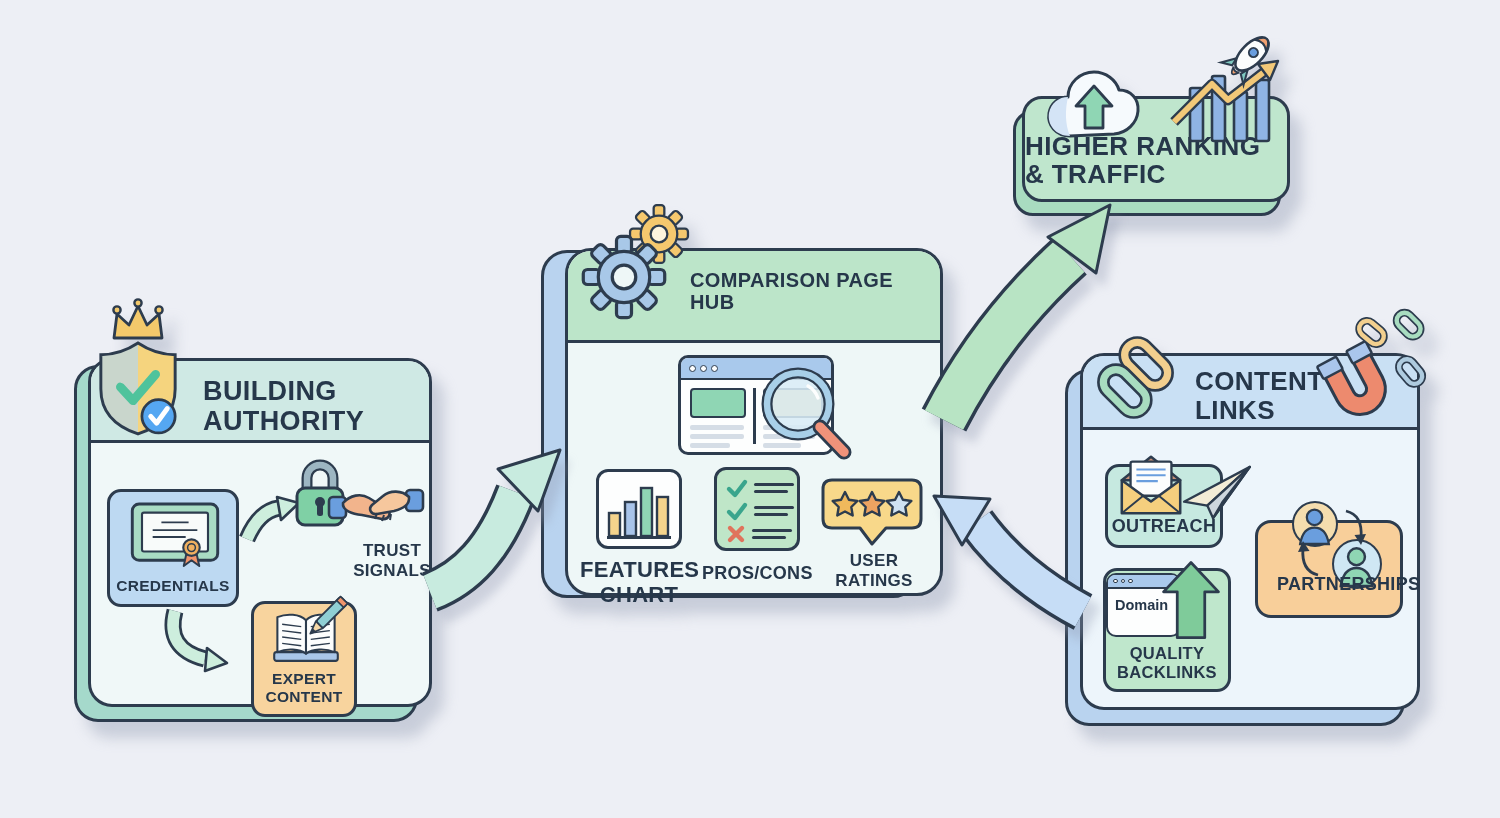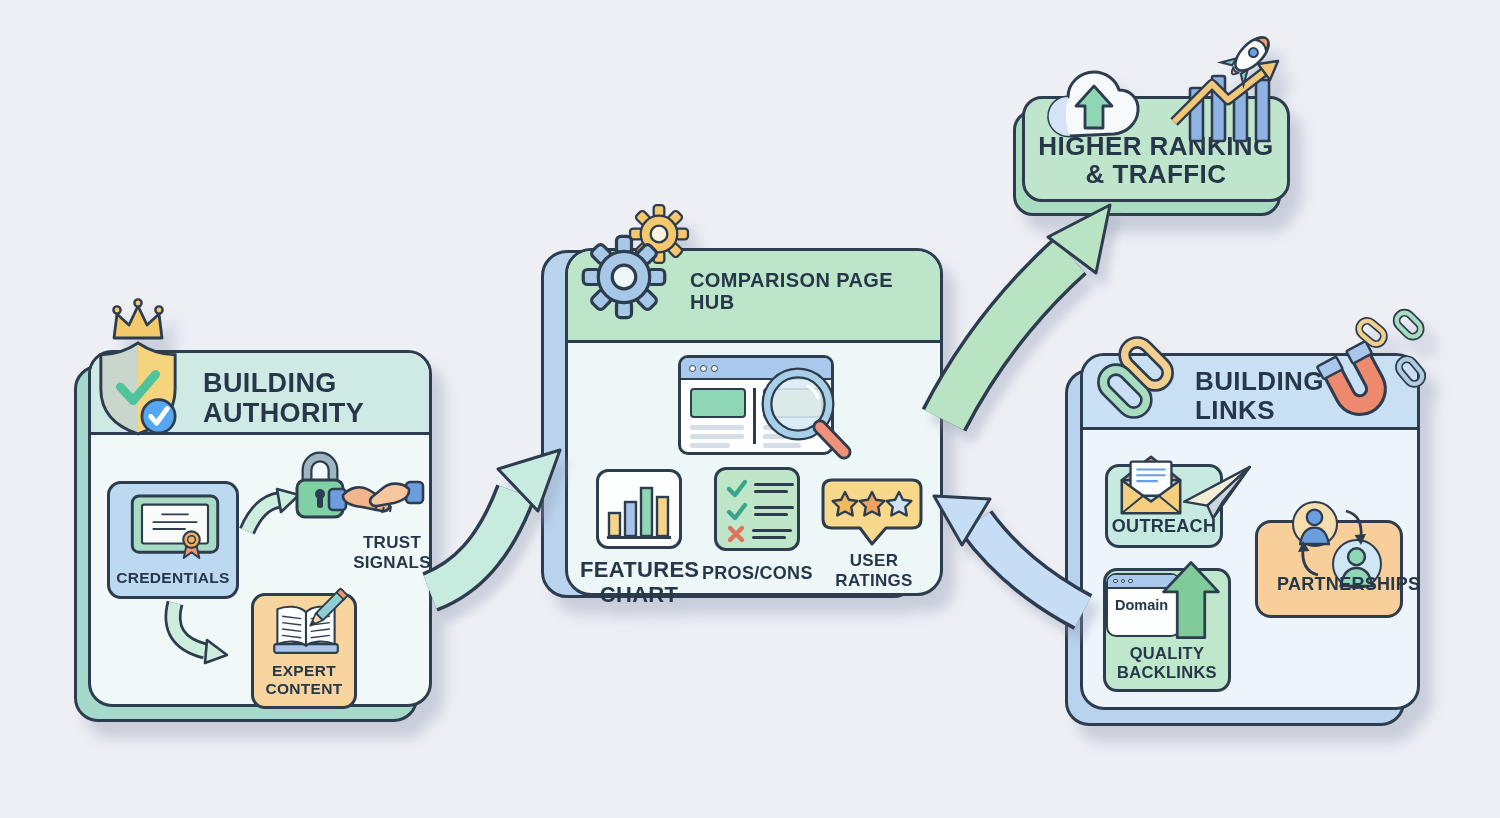--- a/index.html
+++ b/index.html
@@ -15,21 +15,21 @@
   .face{position:absolute;inset:0;border:3px solid #2d3c4e;border-radius:inherit;z-index:1;}
   .phead{position:absolute;left:0;right:0;top:0;border-bottom:3px solid #2d3c4e;}
   .ptitle{font-weight:700;letter-spacing:.4px;line-height:1.1;position:absolute;}
   .lbl{font-weight:700;letter-spacing:.3px;text-align:center;position:absolute;line-height:1.15;}
   .card{position:absolute;border:3px solid #2d3c4e;border-radius:14px;}
   .icon{position:absolute;}
   svg{display:block;overflow:visible;}
   
   #p-authority{left:88px;top:350px;width:344px;height:357px;border-radius:24px;}
   #p-authority .edge{transform:translate(-14px,15px);background:#a5d9cb;}
-  #p-authority .face{background:#f0f8f8;}
+  #p-authority .face{background:#f0f8f8;margin-top:8px;}
   #p-authority .phead{height:82px;background:#cfe9e4;border-radius:21px 21px 0 0;}
   #p-hub{left:565px;top:248px;width:378px;height:348px;border-radius:26px;}
   #p-hub .edge{transform:translate(-24px,2px);background:#b9d3ef;}
   #p-hub .face{background:#eef7f7;}
   #p-hub .phead{height:92px;background:#bce5c9;border-radius:23px 23px 0 0;}
   #p-rank{left:1022px;top:96px;width:268px;height:106px;border-radius:20px;}
   #p-rank .edge{transform:translate(-9px,14px);background:#a9dcc0;}
   #p-rank .face{background:#bfe6cd;}
   #p-links{left:1080px;top:353px;width:340px;height:357px;border-radius:24px;}
   #p-links .edge{transform:translate(-15px,16px);background:#b9d3ef;}
@@ -245,21 +245,21 @@
         <rect x="-7" y="-38" width="14" height="16" rx="4" transform="rotate(315)"></rect>
         <circle r="24"></circle>
         <circle r="11" fill="#eef7f7"></circle>
       </g>
     </svg>
   </div>
 
   <div class="w3d" id="p-rank">
     <div class="edge"></div>
     <div class="face">
-      <div class="ptitle" style="left:0;right:0;bottom:10px;text-align:center;font-size:26px;">HIGHER RANKING &amp; TRAFFIC</div>
+      <div class="ptitle" style="left:0;right:0;bottom:10px;font-size:26px;">HIGHER RANKING &amp; TRAFFIC</div>
     </div>
     <svg class="icon" style="left:20px;top:-40px;z-index:3;" width="104" height="94" viewBox="0 0 104 94">
       <path d="M28,80 C14,80 5,69 7,57 C9,47 17,41 26,41 C26,27 38,16 52,16 C64,16 74,24 77,34 C89,34 97,43 96,55 C95,67 85,77 72,78 Z" fill="#f6fafd" stroke="#2d3c4e" stroke-width="3" stroke-linejoin="round"></path>
       <path d="M28,80 C14,80 5,69 7,57 C9,47 17,41 26,41 C23,54 23,68 28,80 Z" fill="#d4e4f6"></path>
       <path d="M52,30 L70,50 L61,50 L61,72 L43,72 L43,50 L34,50 Z" fill="#8fd6b4" stroke="#2d3c4e" stroke-width="2.8" stroke-linejoin="round"></path>
     </svg>
     <svg class="icon" style="right:-10px;top:-70px;z-index:3;" width="140" height="140" viewBox="0 0 140 140">
       <g fill="#8fb4e4" stroke="#2d3c4e" stroke-width="2.6">
         <rect x="30" y="62" width="13" height="53" rx="2"></rect>
         <rect x="52" y="50" width="13" height="65" rx="2"></rect>
@@ -277,21 +277,21 @@
         <circle cx="92" cy="26" r="4.5" fill="#6a9ede" stroke="#2d3c4e" stroke-width="2"></circle>
         <path d="M88,50 Q92,62 96,50 Q92,54 88,50 Z" fill="#f0a070" stroke="#2d3c4e" stroke-width="1.8"></path>
       </g>
     </svg>
   </div>
 
   <div class="w3d" id="p-links">
     <div class="edge"></div>
     <div class="face">
       <div class="phead"></div>
-      <div class="ptitle" style="left:112px;top:11px;width:160px;font-size:26px;">BUILDING LINKS</div>
+      <div class="ptitle" style="left:112px;top:11px;width:160px;font-size:26px;">CONTENT LINKS</div>
 
       <div class="card" style="left:22px;top:108px;width:118px;height:84px;background:#c6e9e0;">
         <svg class="icon" style="left:6px;top:-18px;" width="74" height="74" viewBox="0 0 76 76">
           <path d="M8,32 L38,8 L68,32 Z" fill="#c89078" stroke="#2d3c4e" stroke-width="2.6" stroke-linejoin="round"></path>
           <rect x="17" y="13" width="42" height="35" rx="2" fill="#fcfdfd" stroke="#2d3c4e" stroke-width="2.4"></rect>
           <path d="M23,21 H53 M23,27 H53 M23,33 H45" stroke="#6a9ede" stroke-width="2.2" fill="none"></path>
           <path d="M8,32 L38,54 L68,32 L68,66 L8,66 Z" fill="#f5cf7e" stroke="#2d3c4e" stroke-width="2.6" stroke-linejoin="round"></path>
           <path d="M8,66 L30,48 M68,66 L46,48" stroke="#2d3c4e" stroke-width="2" fill="none"></path>
         </svg>
         <svg class="icon" style="right:-34px;top:-4px;" width="76" height="60" viewBox="0 0 78 62">

